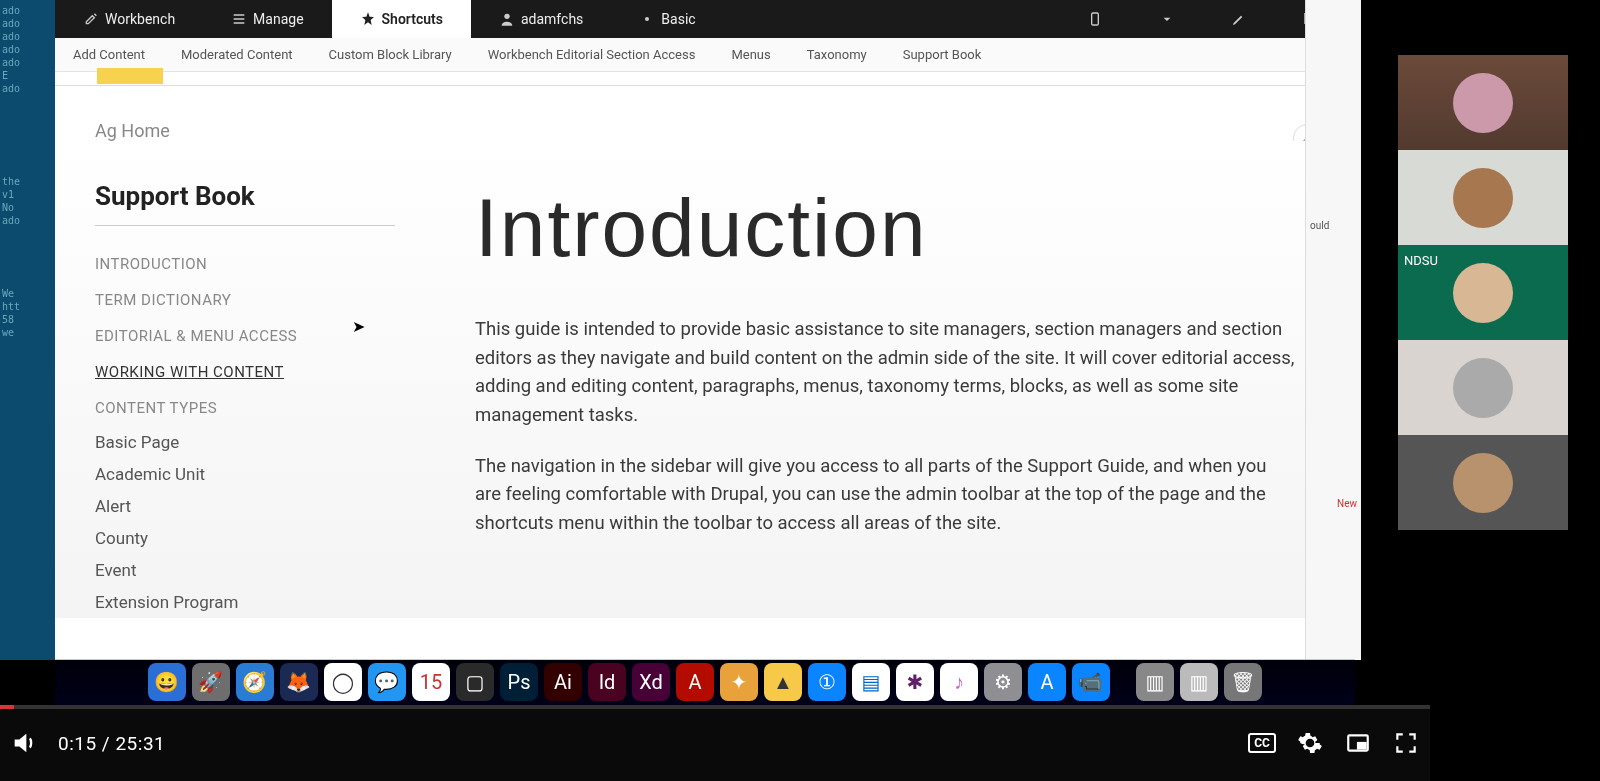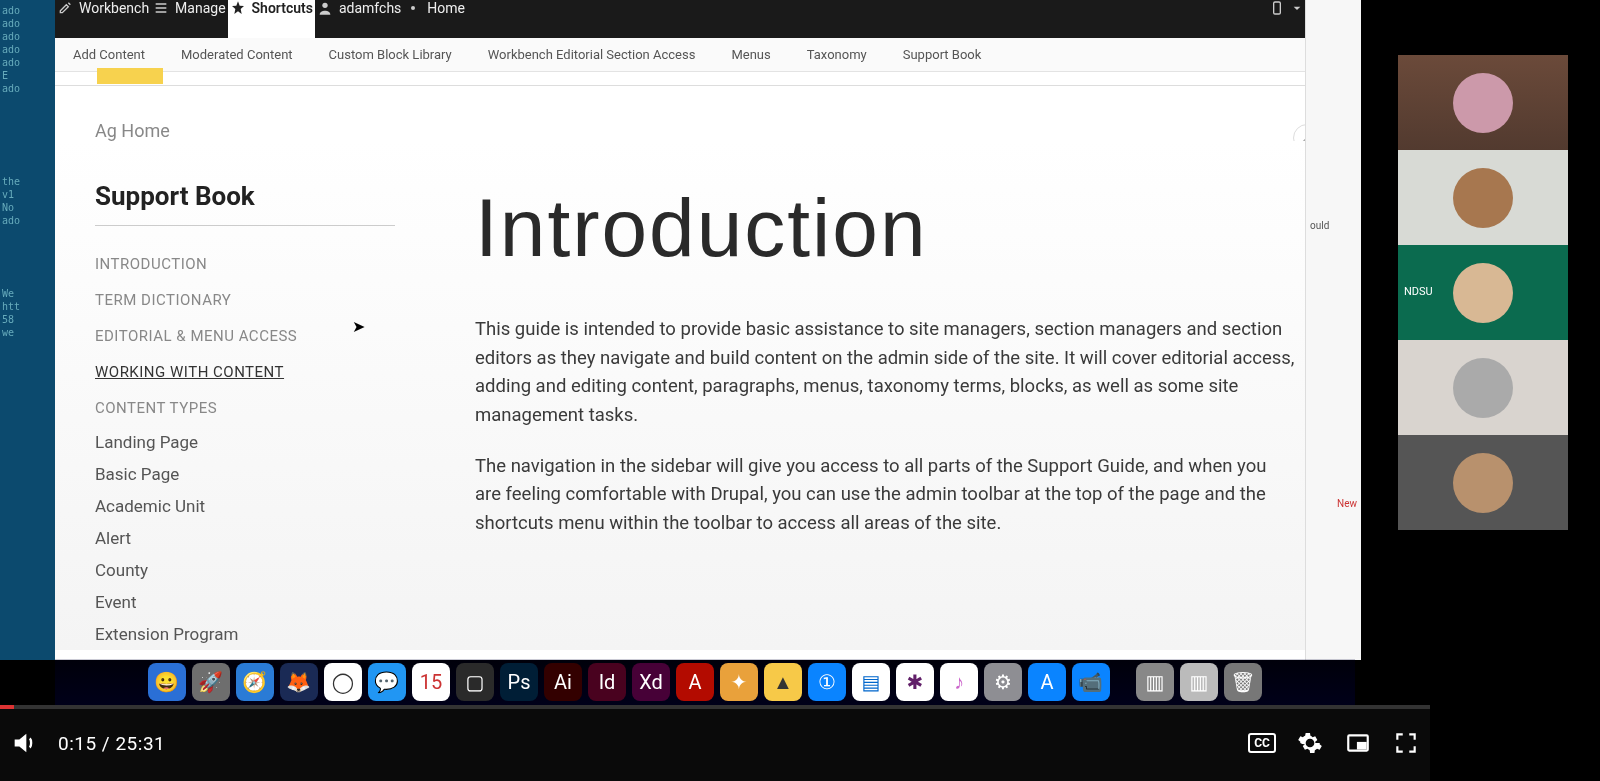--- a/index.html
+++ b/index.html
@@ -22,21 +22,21 @@
   .browser {
     position:absolute; left:55px; top:0; width:1300px; height:660px;
     background:#fff;
   }
   
   .admin-bar {
     height:38px; background:#1a1a1a; display:flex; align-items:center; color:#eee;
     font-size:14px;
   }
   .admin-bar .item {
-    display:flex; align-items:flex-start; gap:6px; padding:0 2px; height:100%;
+    display:flex; align-items:center; gap:6px; padding:0 28px; height:100%;
     cursor:pointer;
   }
   .admin-bar .item.active { background:#fff; color:#222; font-weight:600;}
   .admin-bar .spacer{flex:1;}
   .icon{display:inline-block; width:16px; height:16px;}
   .icon svg{width:100%; height:100%;}
   
   .sec-bar {
     height:34px; background:#fafafa; border-bottom:1px solid #e3e3e3;
     display:flex; align-items:center; font-size:13px; color:#555;
@@ -90,21 +90,21 @@
   
   .webcams{position:absolute; right:32px; top:55px; width:170px;}
   .cam{width:170px; height:95px; background:#333; margin-bottom:0; display:flex; align-items:center; justify-content:center;}
   .cam .person{width:60px;height:60px;border-radius:50%;}
   .cam1{background:linear-gradient(#6b4a3a,#523a2f);}
   .cam1 .person{background:#c9a;}
   .cam2{background:#d8dad5;}
   .cam2 .person{background:#a7774f;}
   .cam3{background:#0b6b4f; position:relative;}
   .cam3 .person{background:#d8b894;}
-  .cam3 .tag{position:absolute;top:6px;left:0;background:#0b6b4f;color:#fff;font-size:11px;padding:2px 6px;margin-top:32px;}
+  .cam3 .tag{position:absolute;top:6px;left:0;background:#0b6b4f;color:#fff;font-size:13px;padding:2px 6px;}
   .cam4{background:#d9d4cf;}
   .cam4 .person{background:#aaa;}
   .cam5{background:#555;}
   .cam5 .person{background:#b8916d;}
   
   .player{
     position:absolute; left:0; bottom:0; width:1430px; height:76px; background:#0a0a0a;
     display:flex; align-items:center; color:#fff;
   }
   .progress{position:absolute; top:0; left:0; right:0; height:4px; background:#333;}
@@ -163,21 +163,21 @@
             <circle cx="12" cy="8" r="4"></circle>
             <path d="M4 22c0-4 4-6 8-6s8 2 8 6"></path>
           </svg></span>
       <span>adamfchs</span>
     </div>
     <div class="item">
       <span class="icon"><svg viewBox="0 0 24 24" fill="#ccc">
             <circle cx="12" cy="12" r="3"></circle>
             <path d="M12 2v3M12 19v3M4.2 4.2l2.1 2.1M17.7 17.7l2.1 2.1M2 12h3M19 12h3M4.2 19.8l2.1-2.1M17.7 6.3l2.1-2.1"></path>
           </svg></span>
-      <span>Home</span>
+      <span>Basic</span>
     </div>
     <div class="spacer"></div>
     <div class="item">
       <span class="icon"><svg viewBox="0 0 24 24" fill="none" stroke="#ccc" stroke-width="2">
             <rect x="7" y="3" width="10" height="18" rx="2"></rect>
           </svg></span>
     </div>
     <div class="item">
       <span class="icon"><svg viewBox="0 0 24 24" fill="#ccc">
             <path d="M7 10l5 5 5-5z"></path>
@@ -240,21 +240,20 @@
         <h2>Support Book</h2>
         <nav class="nav-main">
           <a>INTRODUCTION</a>
           <a>TERM DICTIONARY</a>
           <a>EDITORIAL &amp; MENU ACCESS</a>
           <a class="active">WORKING WITH CONTENT</a>
           <a>CONTENT TYPES</a>
         </nav>
         <span class="cursor">➤</span>
         <nav class="nav-sub">
-          <a>Landing Page</a>
           <a>Basic Page</a>
           <a>Academic Unit</a>
           <a>Alert</a>
           <a>County</a>
           <a>Event</a>
           <a>Extension Program</a>
         </nav>
       </div>
       <div class="main">
         <h1>Introduction</h1>

